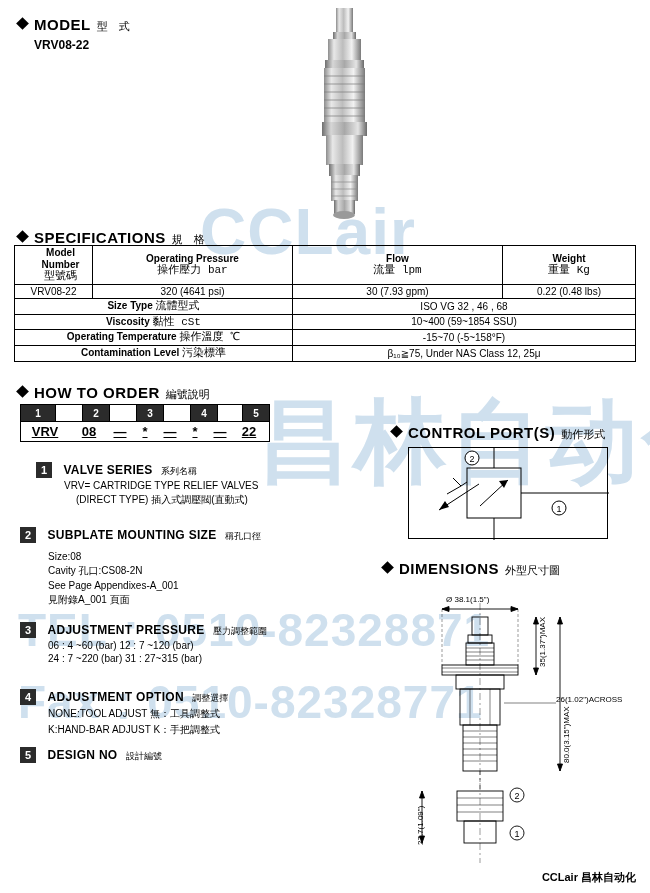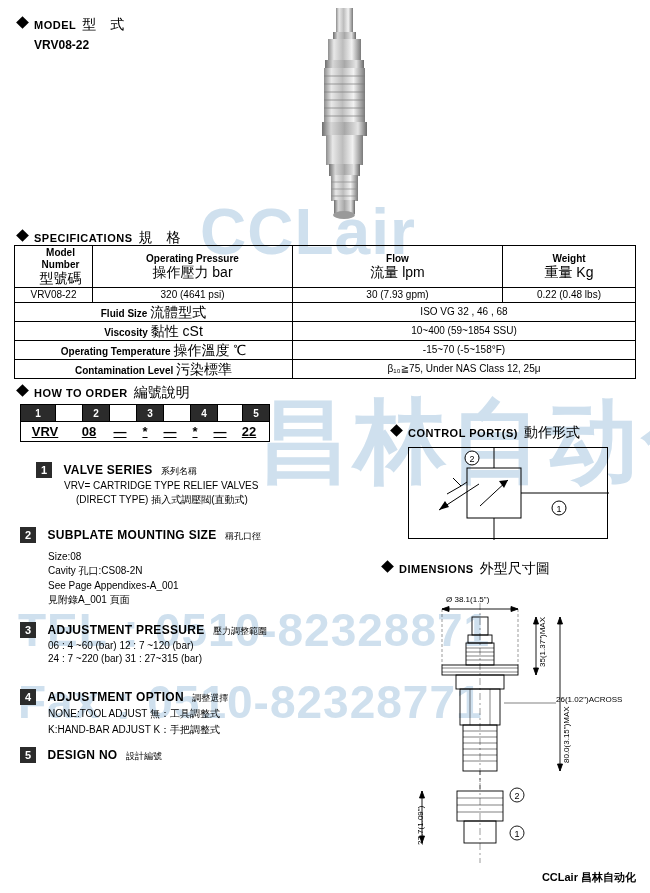--- a/index.html
+++ b/index.html
@@ -20,42 +20,42 @@
     pointer-events:none; user-select:none; white-space:nowrap;
   }
   .wm-cclair { left:200px; top:195px; font-size:64px; letter-spacing:1px; }
   .wm-cn { left:258px; top:380px; font-size:92px; letter-spacing:4px; font-family:"DejaVu Sans", sans-serif;}
   .wm-tel { left:18px; top:600px; font-size:46px; letter-spacing:1px; }
   .wm-fax { left:18px; top:672px; font-size:46px; letter-spacing:1px; }
 
   
   .sec-head { position:absolute; display:flex; align-items:baseline; }
   .dia { width:9px; height:9px; background:#000; transform:rotate(45deg); margin-right:7px; position:relative; top:-2px;}
-  .sec-title { font-size:11px; font-weight:bold; letter-spacing:.5px; }
+  .sec-title { font-size:15px; font-weight:bold; letter-spacing:.5px; }
   .sec-sub { font-size:10px; margin-left:6px; font-family:"DejaVu Sans", sans-serif;}
 
   
   #model-head { left:18px; top:16px; }
   #model-value { position:absolute; left:34px; top:38px; font-size:12px; font-weight:bold; }
 
   
   .photo { position:absolute; left:300px; top:4px; width:90px; height:230px; }
 
   
   #spec-head { left:18px; top:229px; }
   table.spec {
     position:absolute; left:14px; top:245px; width:622px;
     border-collapse:collapse; font-size:10px; background:transparent;
   }
   table.spec td, table.spec th {
     border:1px solid #000; text-align:center; padding:1px 2px; line-height:1.15;
     font-weight:normal;
   }
   table.spec .hdr { font-weight:bold; }
-  .cn { font-family:Liberation Sans, sans-serif; font-size:14px; font-weight:normal;}
+  .cn { font-family:Liberation Mono, monospace; font-size:11px; font-weight:normal;}
 
   
   #order-head { left:18px; top:384px; }
   .num-row { position:absolute; left:20px; top:404px; width:250px; height:18px; display:flex; }
   .num-row .nb {
     border:1px solid #000; background:#2b2b2b; color:#fff; font-size:10px; font-weight:bold;
     display:flex; align-items:center; justify-content:center;
   }
   .num-row .sp { background:#fff; border-top:1px solid #000; border-bottom:1px solid #000;}
   .code-row { position:absolute; left:20px; top:422px; width:250px; height:20px; border:1px solid #000; border-top:none; display:flex; align-items:center; font-size:13px; font-weight:bold;}
@@ -174,21 +174,21 @@
       </td>
     </tr>
     <tr>
       <td>VRV08-22</td>
       <td>320 (4641 psi)</td>
       <td>30 (7.93 gpm)</td>
       <td>0.22 (0.48 lbs)</td>
     </tr>
     <tr>
       <td class="hdr" colspan="2">
-        <span>Fluid Size</span>
+        <span>Size Type</span>
         <span class="cn">流體型式</span>
       </td>
       <td colspan="2">ISO VG 32 , 46 , 68</td>
     </tr>
     <tr>
       <td class="hdr" colspan="2">
         <span>Viscosity</span>
         <span class="cn">黏性 cSt</span>
       </td>
       <td colspan="2">10~400 (59~1854 SSU)</td>

